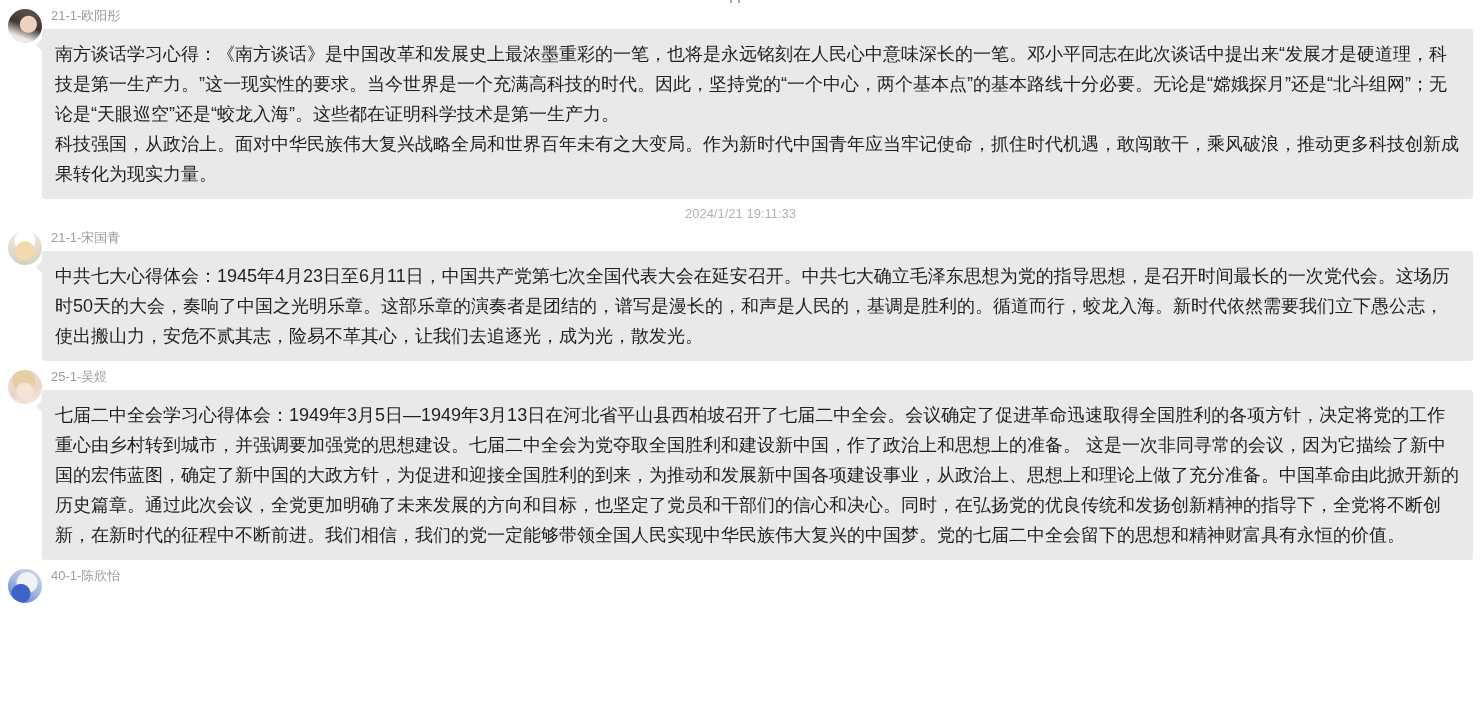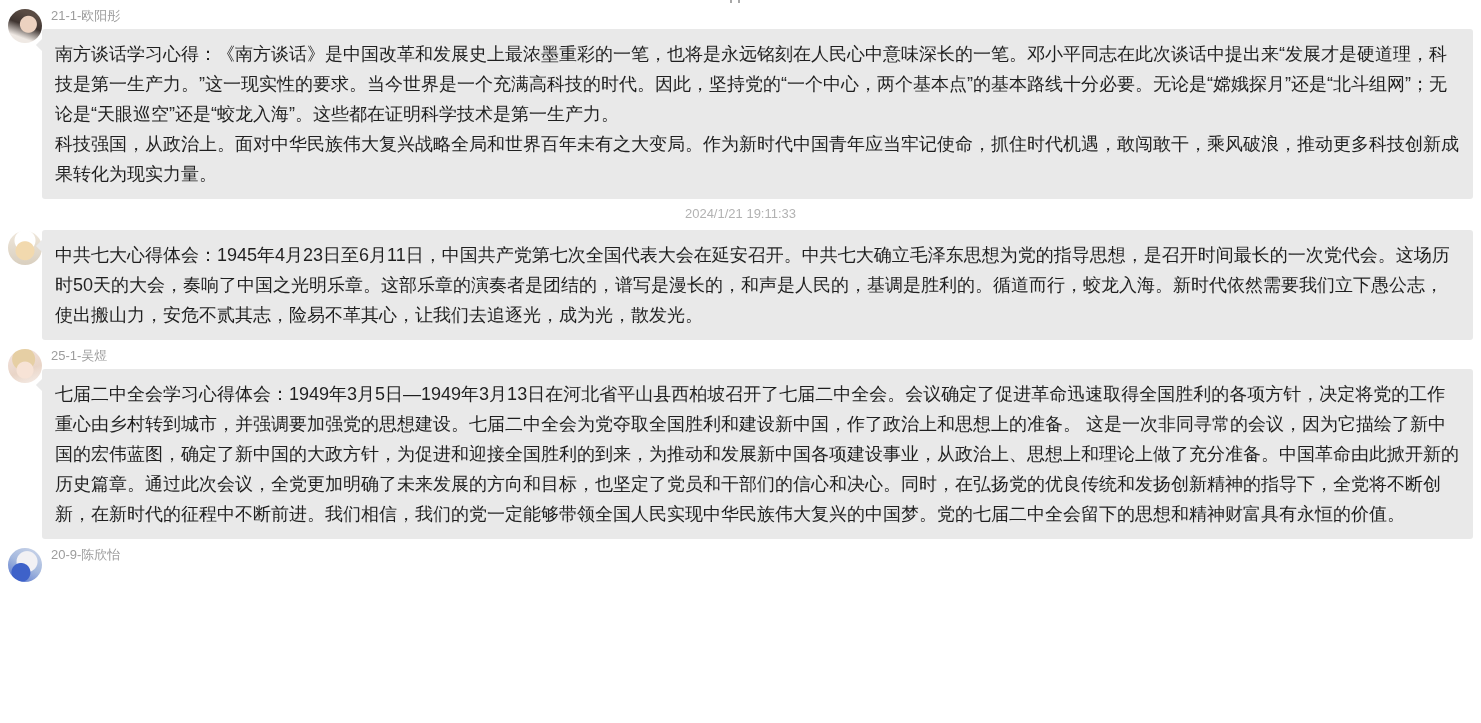--- a/index.html
+++ b/index.html
@@ -118,36 +118,37 @@
         <p>科技强国，从政治上。面对中华民族伟大复兴战略全局和世界百年未有之大变局。作为新时代中国青年应当牢记使命，抓住时代机遇，敢闯敢干，乘风破浪，推动更多科技创新成果转化为现实力量。</p>
       </div>
     </div>
   </div>
 
   <div class="time-divider">2024/1/21 19:11:33</div>
 
   <div class="message">
     <div class="avatar avatar-a2"></div>
     <div class="content">
+      <div class="sender">21-1-宋国青</div>
       <div class="bubble">
         <p>中共七大心得体会：1945年4月23日至6月11日，中国共产党第七次全国代表大会在延安召开。中共七大确立毛泽东思想为党的指导思想，是召开时间最长的一次党代会。这场历时50天的大会，奏响了中国之光明乐章。这部乐章的演奏者是团结的，谱写是漫长的，和声是人民的，基调是胜利的。循道而行，蛟龙入海。新时代依然需要我们立下愚公志，使出搬山力，安危不贰其志，险易不革其心，让我们去追逐光，成为光，散发光。</p>
       </div>
     </div>
   </div>
 
   <div class="message">
     <div class="avatar avatar-a3"></div>
     <div class="content">
       <div class="sender">25-1-吴煜</div>
       <div class="bubble">
         <p>七届二中全会学习心得体会：1949年3月5日—1949年3月13日在河北省平山县西柏坡召开了七届二中全会。会议确定了促进革命迅速取得全国胜利的各项方针，决定将党的工作重心由乡村转到城市，并强调要加强党的思想建设。七届二中全会为党夺取全国胜利和建设新中国，作了政治上和思想上的准备。 这是一次非同寻常的会议，因为它描绘了新中国的宏伟蓝图，确定了新中国的大政方针，为促进和迎接全国胜利的到来，为推动和发展新中国各项建设事业，从政治上、思想上和理论上做了充分准备。中国革命由此掀开新的历史篇章。通过此次会议，全党更加明确了未来发展的方向和目标，也坚定了党员和干部们的信心和决心。同时，在弘扬党的优良传统和发扬创新精神的指导下，全党将不断创新，在新时代的征程中不断前进。我们相信，我们的党一定能够带领全国人民实现中华民族伟大复兴的中国梦。党的七届二中全会留下的思想和精神财富具有永恒的价值。</p>
       </div>
     </div>
   </div>
 
   <div class="message">
     <div class="avatar avatar-a4"></div>
     <div class="content">
-      <div class="sender">20-9-陈欣怡</div>
+      <div class="sender">40-1-陈欣怡</div>
     </div>
   </div>
 
 </div>
 
 </body></html>

